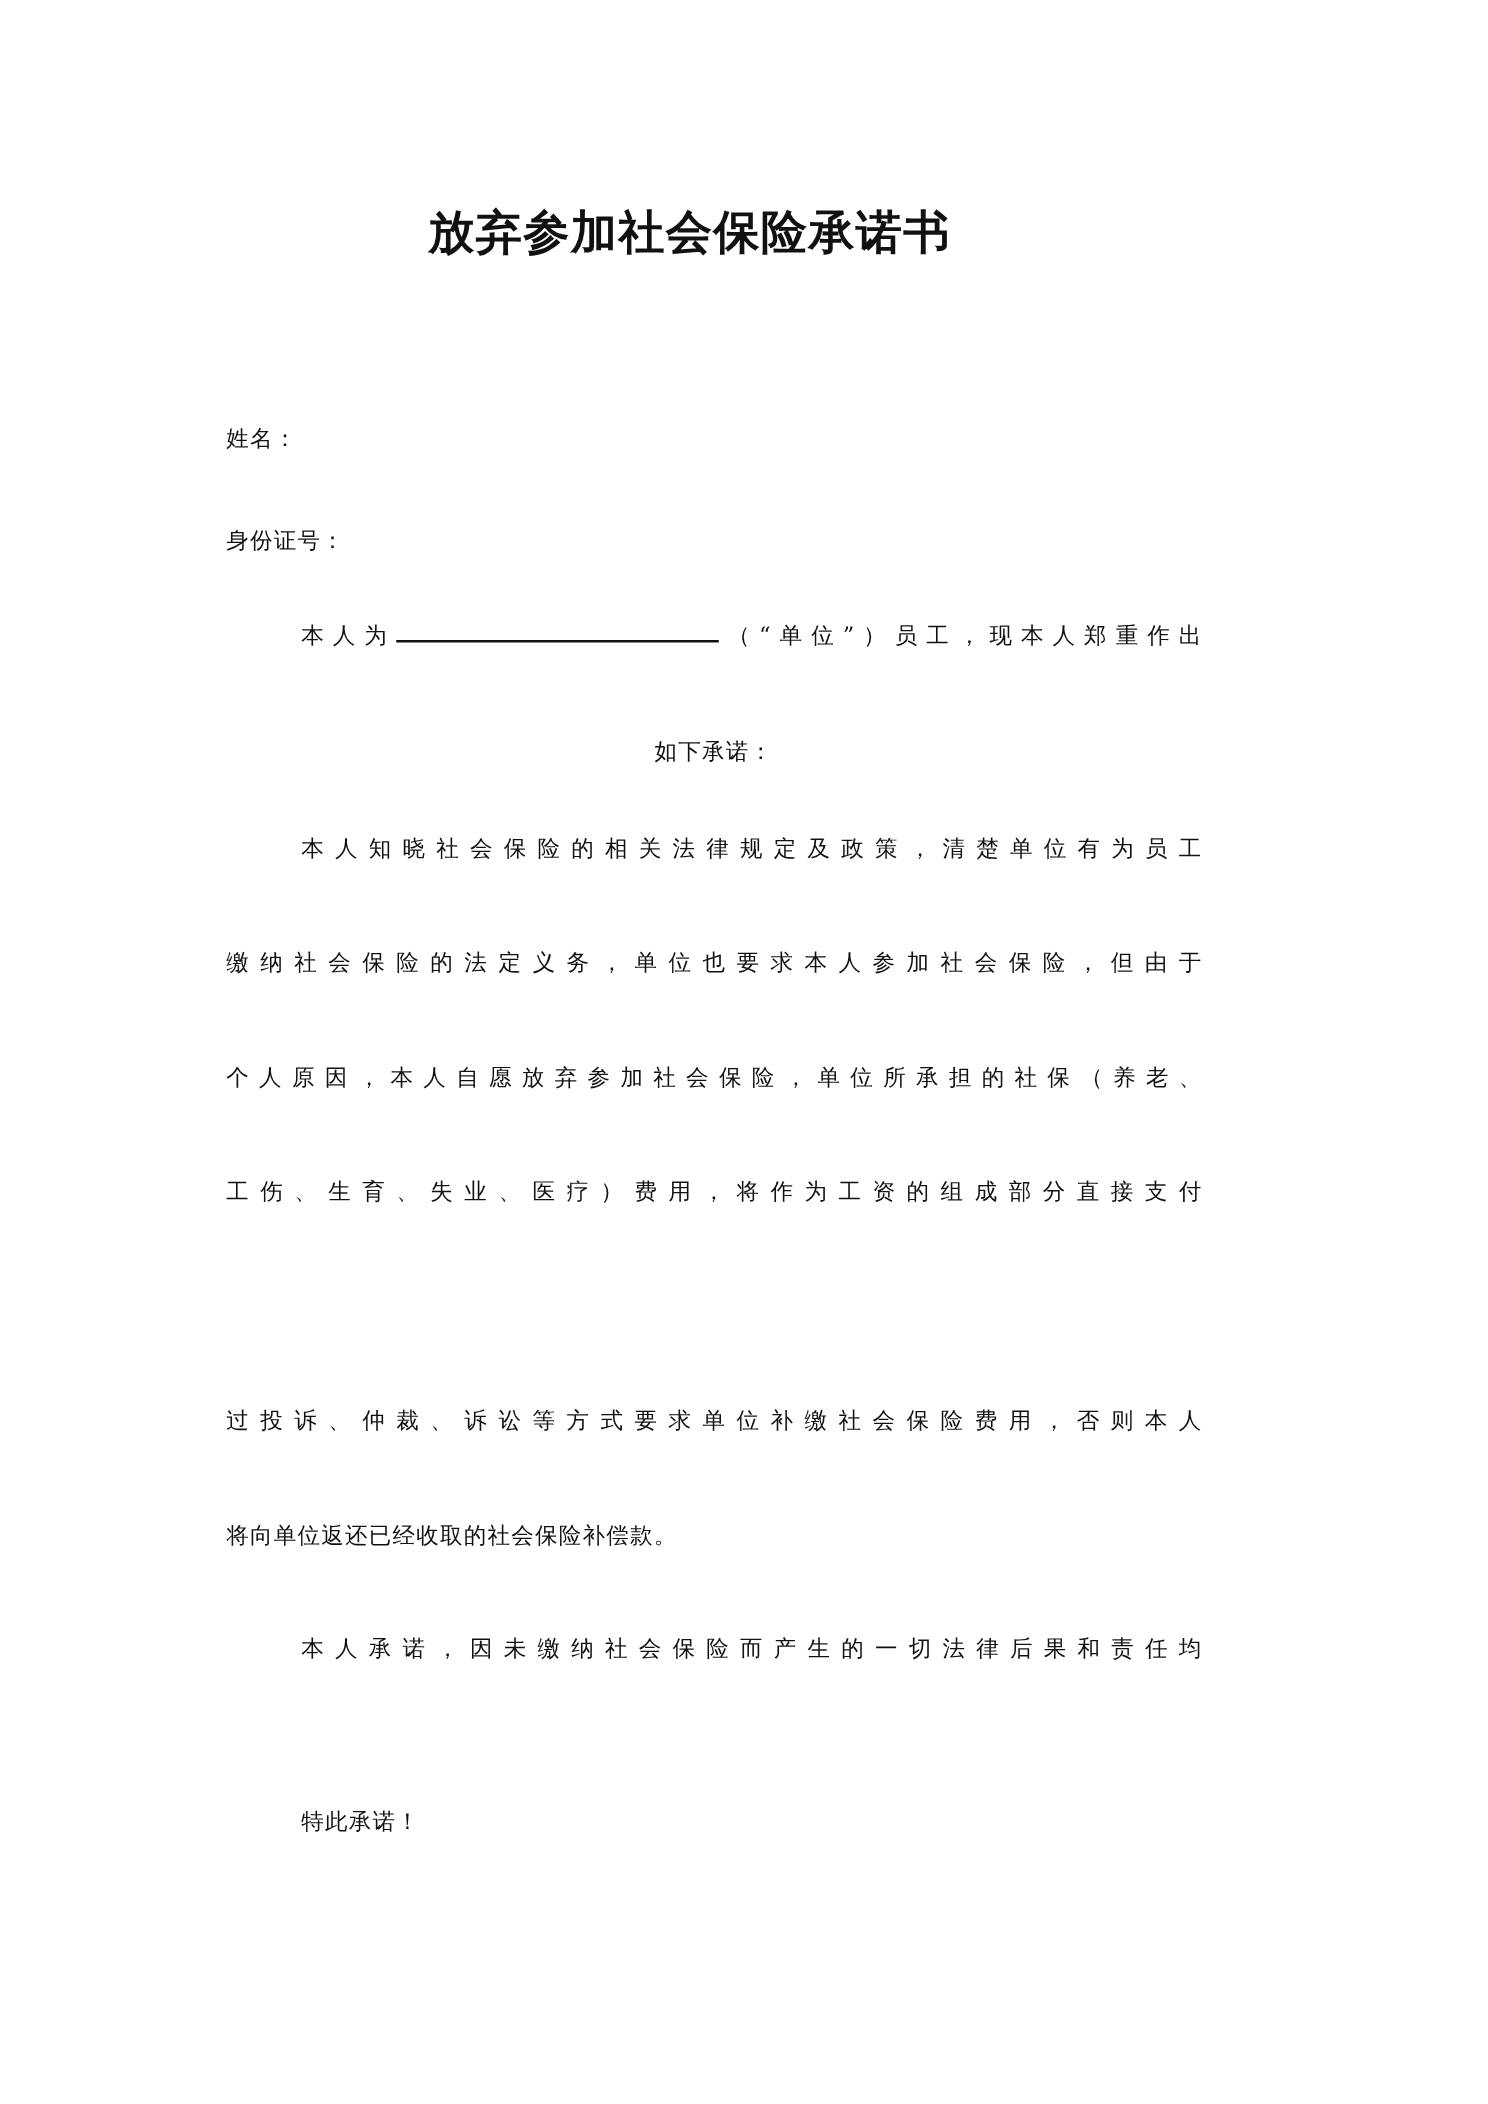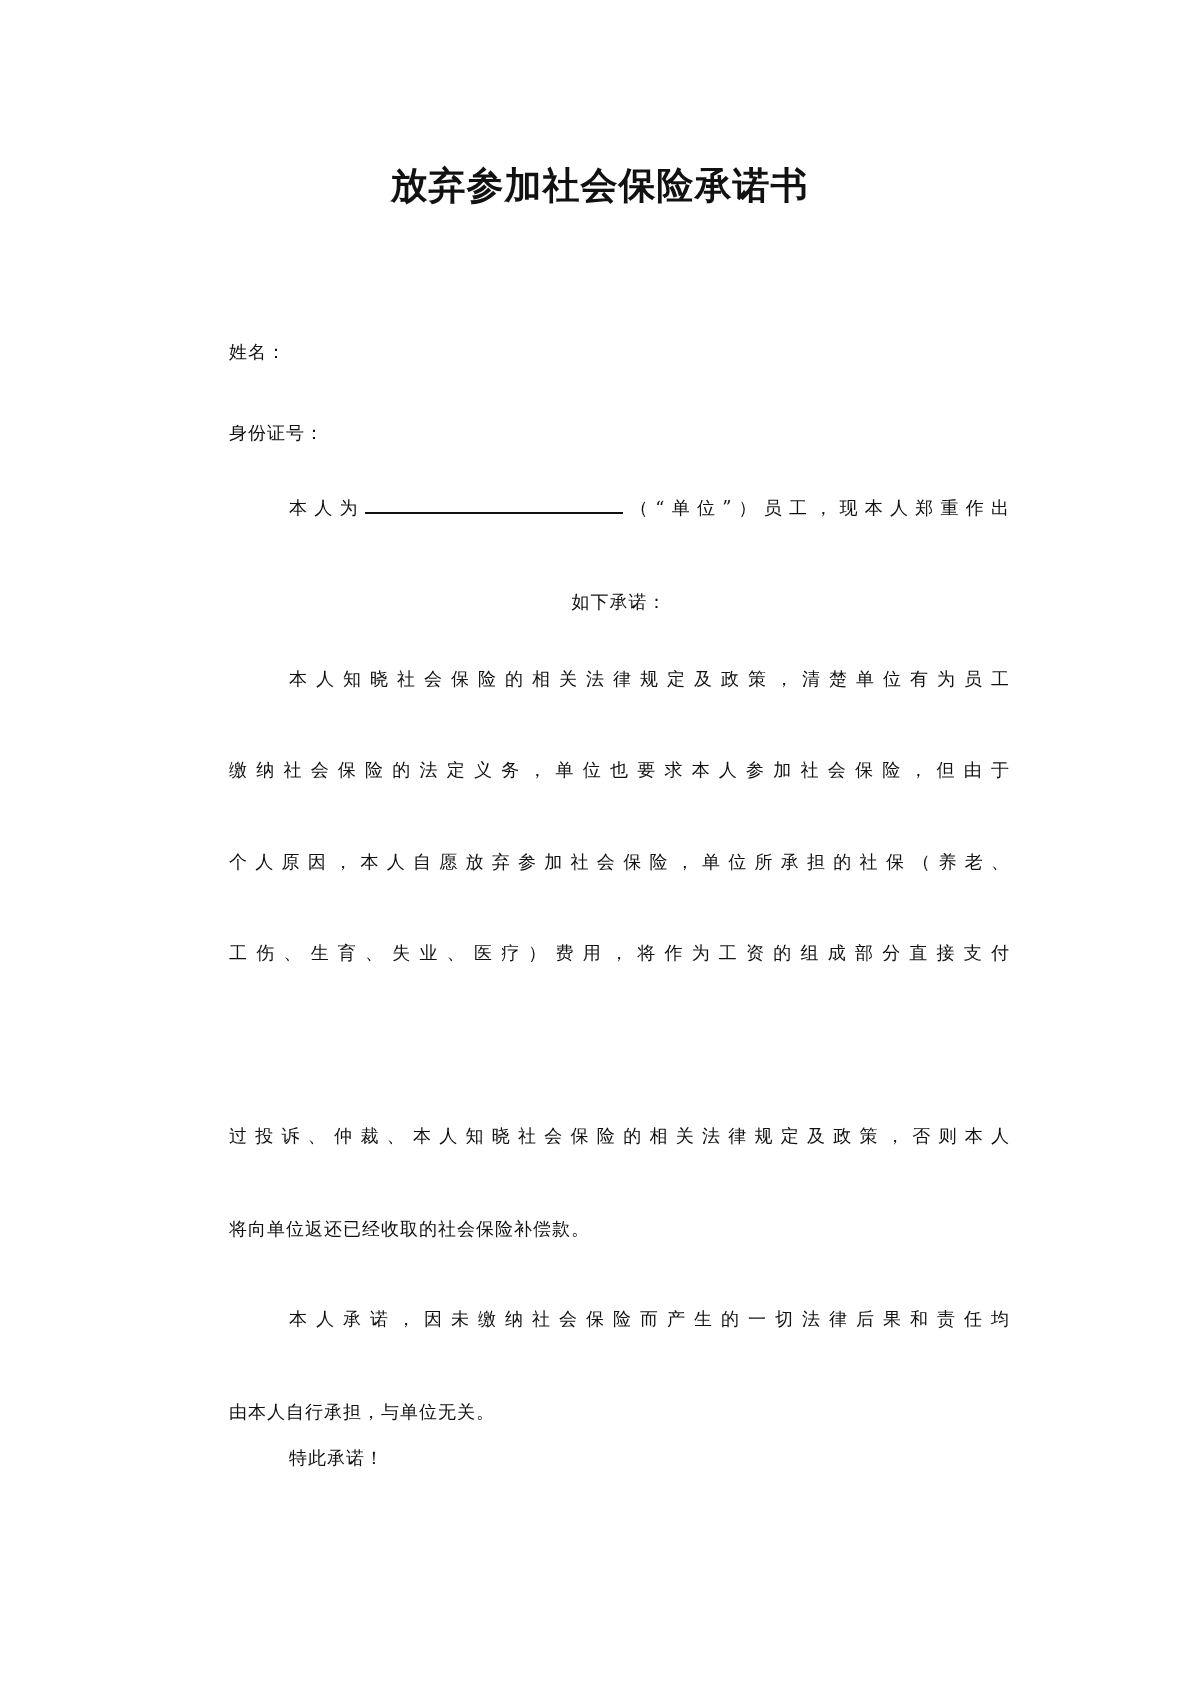--- a/index.html
+++ b/index.html
@@ -8,21 +8,20 @@
     background: #ffffff;
   }
   .page {
     position: relative;
     width: 1103px;
     height: 1683px;
     background: #ffffff;
     color: #111111;
     font-family: "DejaVu Serif", "Liberation Serif", serif;
     overflow: hidden;
-    margin-left: 48px;
   }
   .doc-title {
     position: absolute;
     top: 163px;
     left: 0;
     width: 100%;
     text-align: center;
     font-size: 37px;
     font-weight: bold;
     letter-spacing: 1px;
@@ -88,23 +87,22 @@
 
   <div class="line fill ind2 l-p1a">本人知晓社会保险的相关法律规定及政策，清楚单位有为员工</div>
 
   <div class="line fill l-p1b">缴纳社会保险的法定义务，单位也要求本人参加社会保险，但由于</div>
 
   <div class="line fill l-p1c">个人原因，本人自愿放弃参加社会保险，单位所承担的社保（养老、</div>
 
   <div class="line fill l-p1d">工伤、生育、失业、医疗）费用，将作为工资的组成部分直接支付</div>
 
 
-  <div class="line fill l-p1f">过投诉、仲裁、本人知晓社会保险的相关法律规定及政策，否则本人</div>
+  <div class="line fill l-p1f">过投诉、仲裁、诉讼等方式要求单位补缴社会保险费用，否则本人</div>
 
   <div class="line l-p1g">将向单位返还已经收取的社会保险补偿款。</div>
 
   <div class="line fill ind2 l-p2a">本人承诺，因未缴纳社会保险而产生的一切法律后果和责任均</div>
 
-  <div class="line l-p2b">由本人自行承担，与单位无关。</div>
 
   <div class="line ind2 l-close">特此承诺！</div>
 
 </div>
 
 </body></html>

